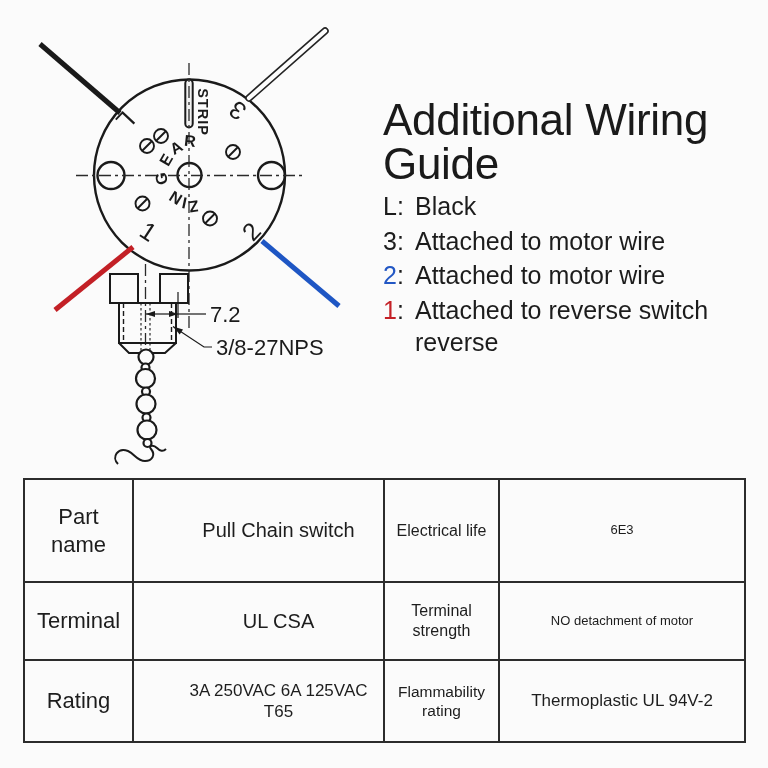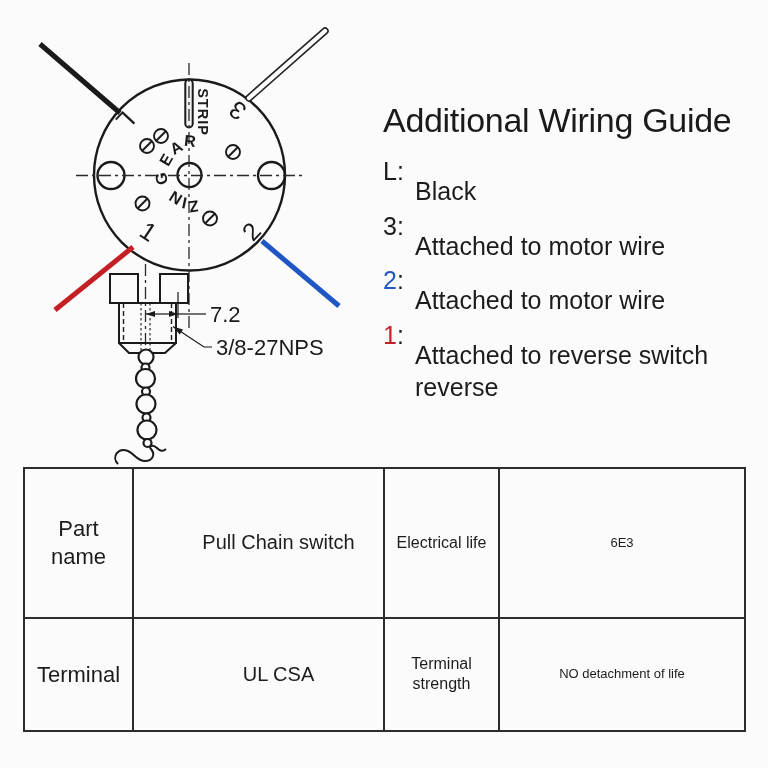--- a/index.html
+++ b/index.html
@@ -1,27 +1,27 @@
 <!DOCTYPE html>
 <html><head>
 <meta charset="utf-8">
 <style>
   html,body{margin:0;padding:0;}
   body{width:768px;height:768px;background:#fbfbfb;font-family:"Liberation Sans",sans-serif;color:#1c1c1c;position:relative;overflow:hidden;}
   .canvas{position:absolute;inset:0;}
   svg text{font-family:"Liberation Sans",sans-serif;fill:#1a1a1a;}
   
   .guide{position:absolute;left:383px;top:98px;width:375px;}
-  .guide h1{font-size:34px;font-weight:400;line-height:44px;margin:0 0 13px 0;letter-spacing:-0.3px;color:#1a1a1a;}
+  .guide h1{font-size:44px;font-weight:400;line-height:44px;margin:0 0 4px 0;letter-spacing:-0.3px;color:#1a1a1a;}
   .legend-item{display:flex;font-size:25px;line-height:32.5px;margin-top:2px;font-weight:400;}
   .legend-item:first-of-type{margin-top:0;}
   .lkey{flex:0 0 32px;white-space:nowrap;}
-  .ldesc{flex:1;margin-top:20px;}
+  .ldesc{flex:1;}
   
-  .spec-table{position:absolute;left:23px;top:467px;border-collapse:collapse;table-layout:fixed;width:721px;height:265px;background:transparent;border-radius:27px;}
+  .spec-table{position:absolute;left:23px;top:478px;border-collapse:collapse;table-layout:fixed;width:721px;height:265px;background:transparent;border-radius:27px;}
   .spec-table td{border:2px solid #2c2c2c;text-align:center;vertical-align:middle;padding:2px 5px;color:#1d1d1d;line-height:1.25;}
   td.c0{font-size:22px;}
   td.c1{font-size:20px;padding-left:45px;}
   td.c2{font-size:16px;}
   td.c3{font-size:13px;}
   td.sm17{font-size:17px;}
   td.sm16{font-size:15.5px;}
 </style>
 </head>
 <body>
@@ -168,18 +168,24 @@
       <tr>
         <td class="c0">Part name</td>
         <td class="c1">Pull Chain switch</td>
         <td class="c2">Electrical life</td>
         <td class="c3">6E3</td>
       </tr>
       <tr>
         <td class="c0">Terminal</td>
         <td class="c1">UL CSA</td>
         <td class="c2">Terminal strength</td>
-        <td class="c3">NO detachment of life</td>
+        <td class="c3">NO detachment of motor</td>
+      </tr>
+      <tr>
+        <td class="c0">Rating</td>
+        <td class="c1 sm17">3A 250VAC 6A 125VAC T65</td>
+        <td class="c2 sm16">Flammability rating</td>
+        <td class="c3 sm17">Thermoplastic UL 94V-2</td>
       </tr>
     </tbody>
   </table>
 
 </div>
 
 </body></html>

